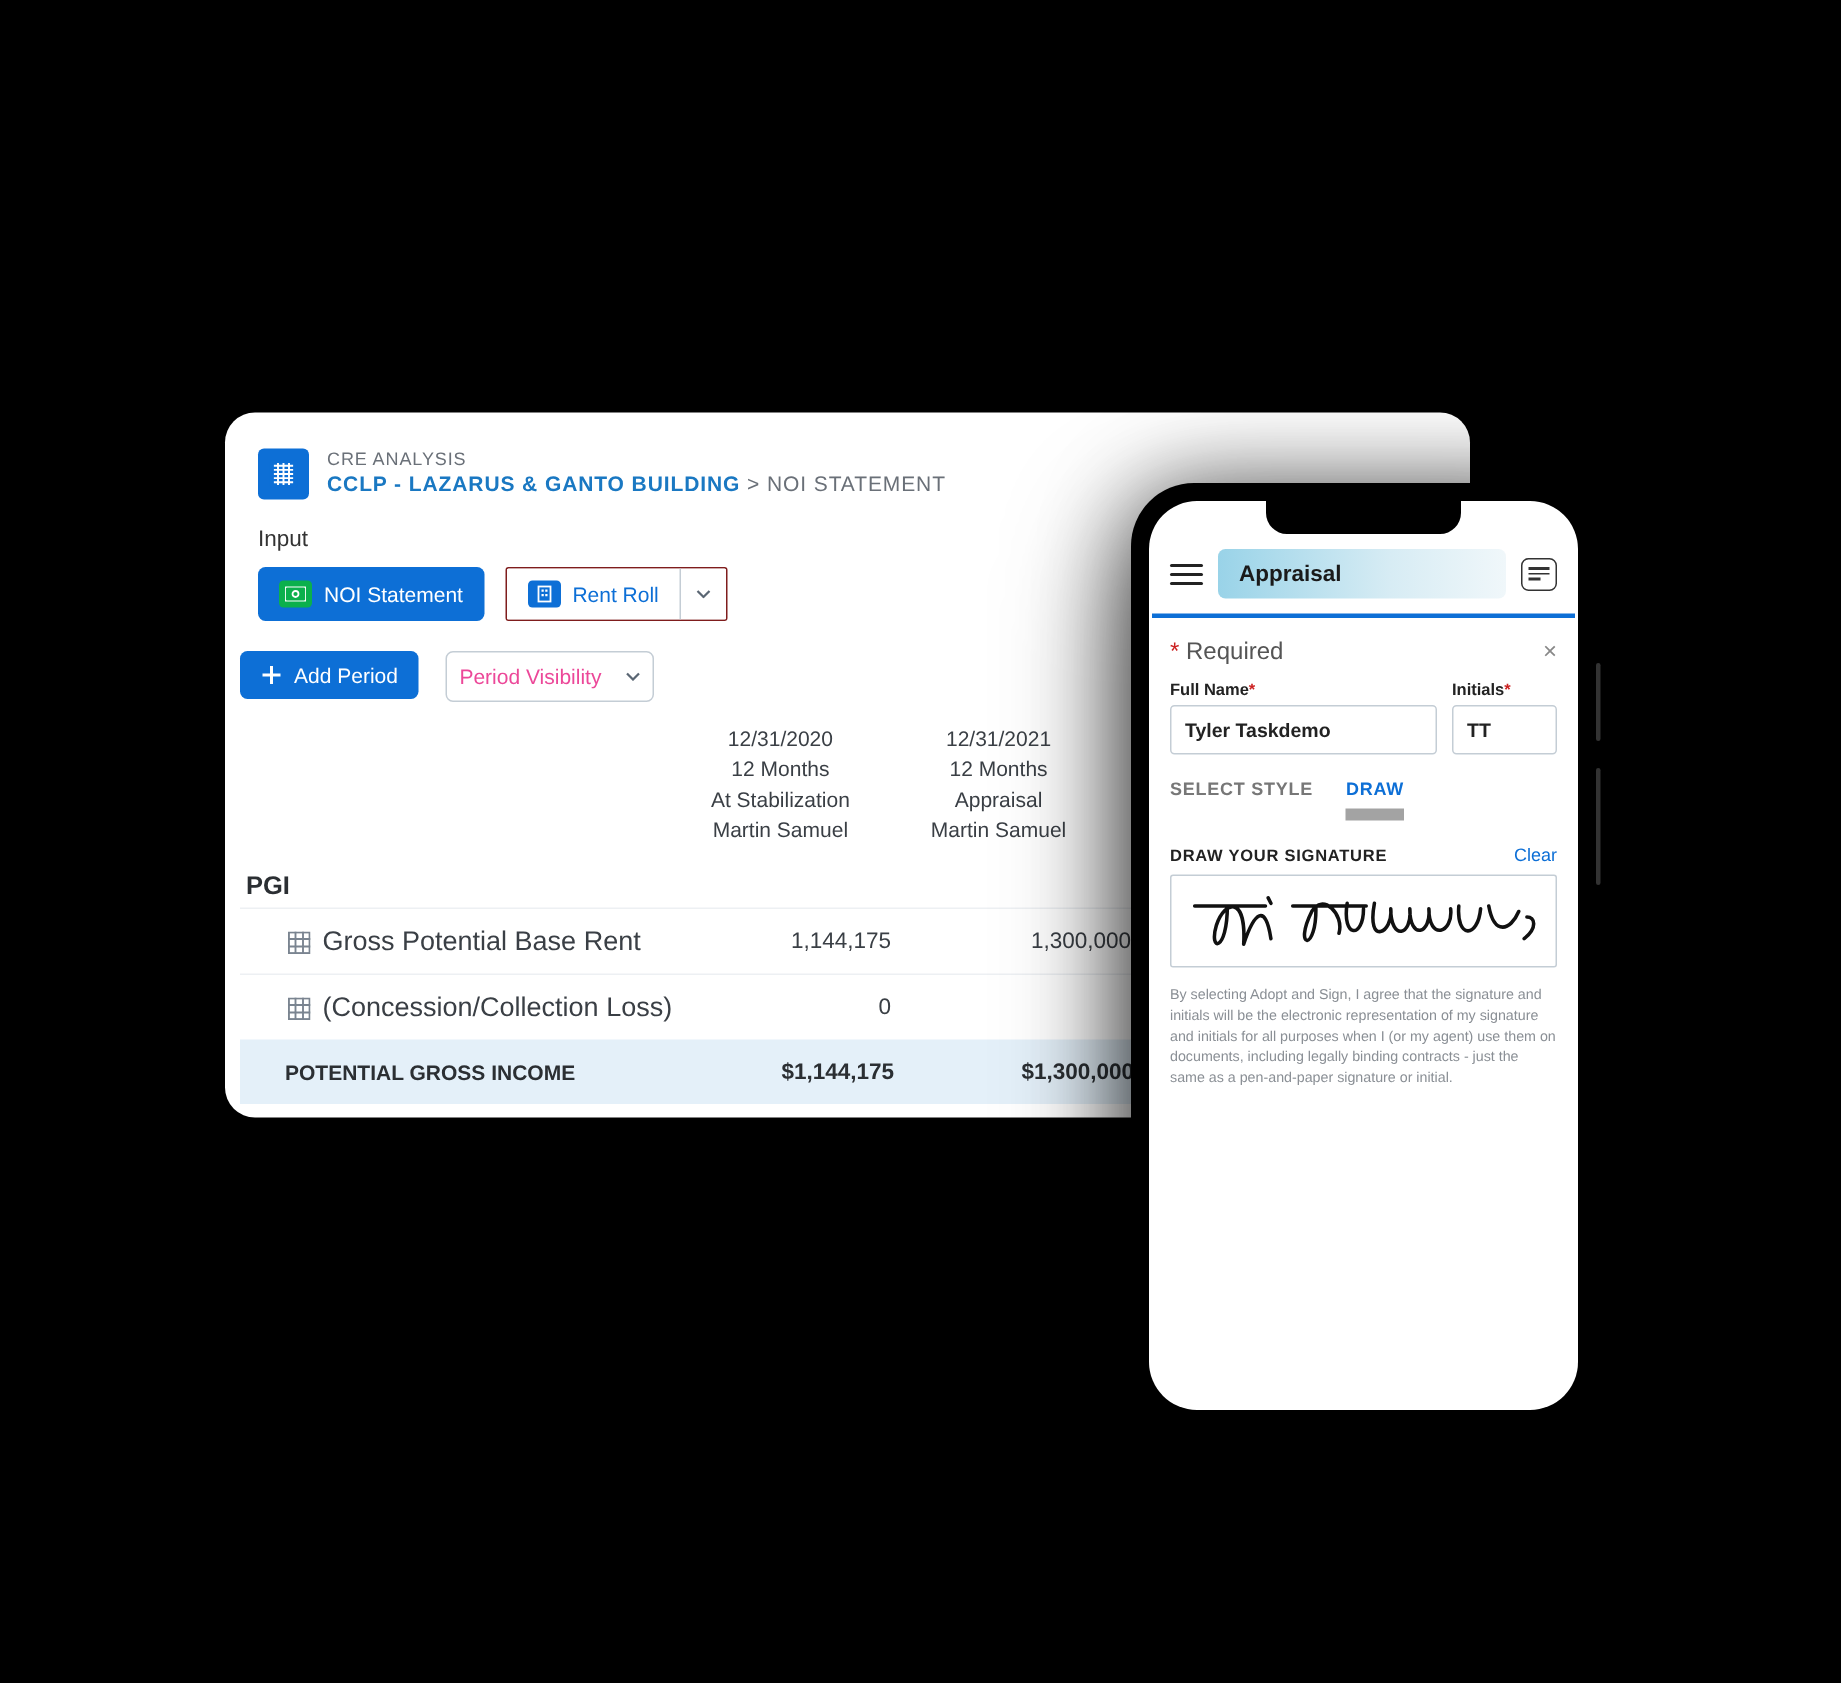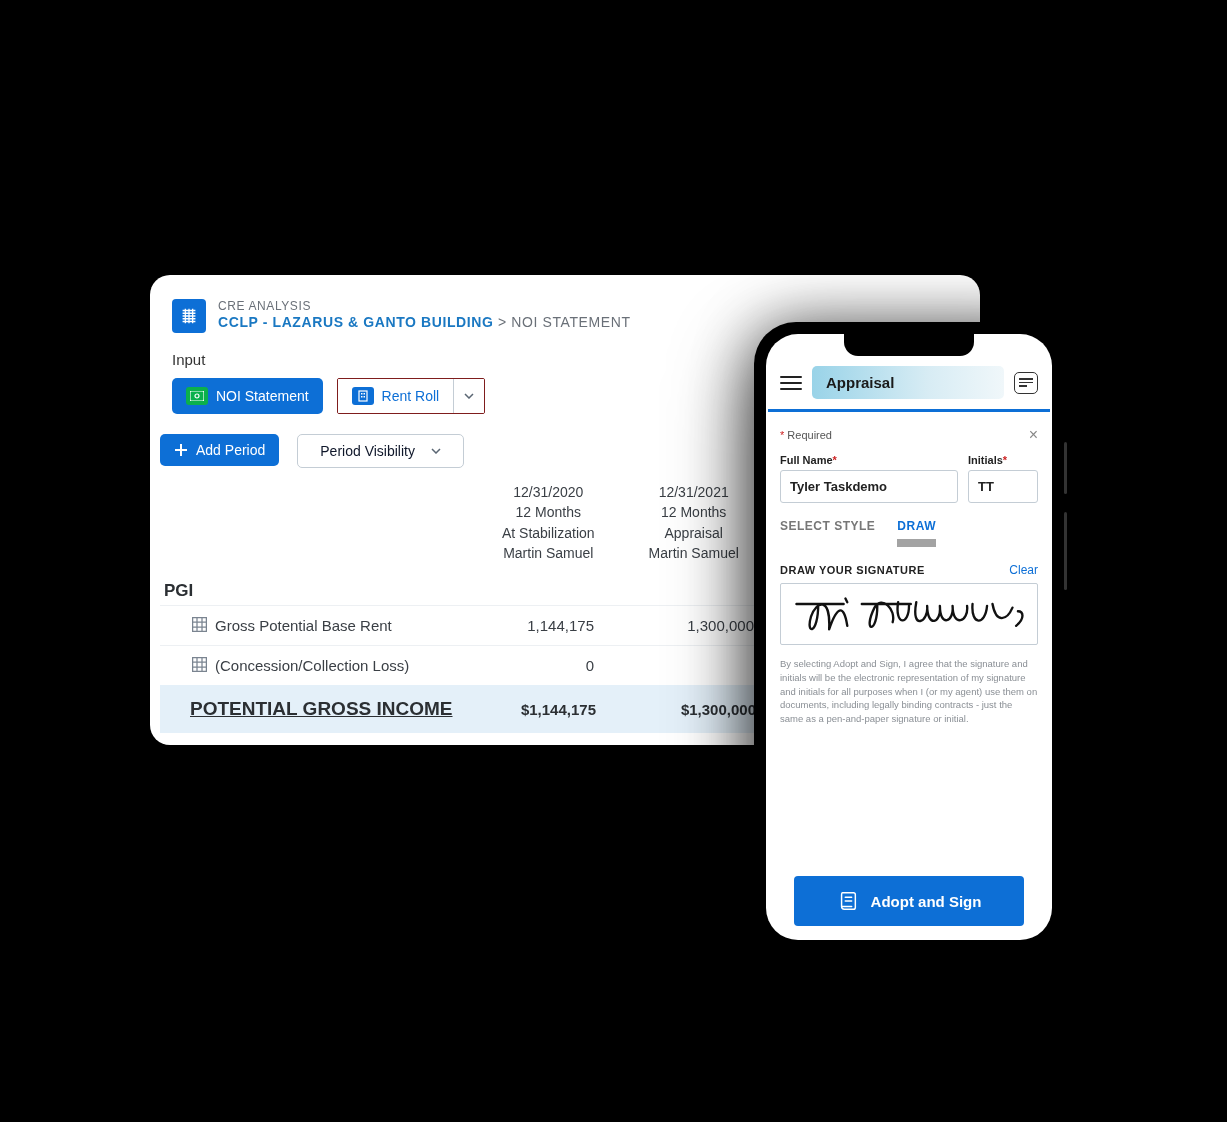--- a/index.html
+++ b/index.html
@@ -63,39 +63,39 @@
   }
   .rr-icon {
     width:22px; height:18px; background:#0d6fd6; border-radius:3px;
     display:flex; align-items:center; justify-content:center;
   }
   
   .period-row { display:flex; align-items:flex-start; gap:18px; margin-bottom:18px; }
   .period-vis {
     display:inline-flex; align-items:center; gap:16px;
     border:1px solid #c4cdd5; border-radius:5px;
-    padding:8px 22px; color:#0f172a; font-size:14px; cursor:pointer; background:#fff;
+    padding:8px 8px; color:#ec4899; font-size:14px; cursor:pointer; background:#fff;
   }
   .period-cols { display:flex; gap:54px; margin-left:20px;margin-top:48px; }
   .period-col { text-align:center; font-size:14px; color:#3a3f45; line-height:1.45; }
   
   .pgi-label { font-size:17px; font-weight:700; color:#2b2f33; margin:8px 0 4px 0; padding-left:4px;}
   
   .data-row { display:flex; align-items:center; padding:11px 6px; border-top:1px solid #edf0f3; }
-  .data-row .cell-label { flex:0 0 290px; display:flex; align-items:flex-start; gap:8px; color:#3a3f45; font-size:15px; }
+  .data-row .cell-label { flex:0 0 290px; display:flex; align-items:center; gap:8px; color:#3a3f45; font-size:18px; }
   .mini-grid {
     width:15px; height:15px; display:inline-block; color:#7a8490;
   }
   .data-row .cell-val { flex:0 0 160px; text-align:right; font-size:15px; color:#3a3f45; padding-right:22px;}
   
   .total-row {
     display:flex; align-items:center; padding:13px 8px;
     background:#e4f0f9; font-weight:700; color:#2b2f33;
   }
-  .total-row .cell-label { flex:0 0 290px; font-size:19px; padding-left:22px;text-decoration:underline;}
+  .total-row .cell-label { flex:0 0 290px; font-size:14px; padding-left:22px;}
   .total-row .cell-val { flex:0 0 160px; text-align:right; font-size:15px; padding-right:22px;}
   
   
   .phone {
     position: absolute;
     left: 754px;
     top: 322px;
     width: 310px;
     height: 630px;
     background:#000;
@@ -127,21 +127,21 @@
   }
   .chat-icon {
     width:24px; height:22px; border:1.5px solid #333; border-radius:5px;
     display:flex; flex-direction:column; justify-content:center; gap:2px; padding:3px 4px; cursor:pointer;
   }
   .chat-icon span { height:1.5px; background:#333; }
   .blue-bar { height:3px; background:#0d6fd6; margin:0 2px; }
   
   .phone-body { padding:14px 14px 0 14px; flex:1; display:flex; flex-direction:column; }
   .req-row { display:flex; justify-content:space-between; align-items:center; margin-bottom:10px; }
-  .req-label { font-size:11px; color:#555; }
+  .req-label { font-size:16px; color:#555; }
   .req-label .ast { color:#c22; }
   .close-x { font-size:16px; color:#888; cursor:pointer; }
   
   .field-row { display:flex; gap:10px; margin-bottom:16px; }
   .field { display:flex; flex-direction:column; gap:4px; }
   .field.fullname { flex:1; }
   .field.initials { width:70px; }
   .field label { font-size:11px; font-weight:700; color:#222; }
   .field label .ast { color:#c22; }
   .field input {
@@ -373,25 +373,15 @@
       </div>
       <div class="sig-box">
         <svg viewBox="0 0 260 54">
           <path d="M6 16 L58 16 M30 16 C30 50 16 50 22 30 C28 12 44 8 42 44 C50 20 58 14 62 40 M60 10 L62 14
                    M78 16 L132 16 M95 16 C96 50 78 48 92 20 C100 6 116 22 112 36 M118 14 C114 40 130 40 130 18 M138 14 C132 46 152 36 150 18 C150 42 166 38 164 18 C164 42 180 36 178 18 C178 42 196 36 194 18 M200 16 C198 40 214 40 216 18 M222 16 C226 38 238 34 244 20 M250 24 C256 24 258 32 248 40" stroke="#111" stroke-width="2.6" fill="none" stroke-linecap="round" stroke-linejoin="round"></path>
         </svg>
       </div>
 
       <div class="legal">By selecting Adopt and Sign, I agree that the signature and initials will be the electronic representation of my signature and initials for all purposes when I (or my agent) use them on documents, including legally binding contracts - just the same as a pen-and-paper signature or initial.</div>
 
-      <div class="adopt-wrap">
-        <button class="adopt-btn">
-          <span class="scroll-icon">
-            <svg width="22" height="22" viewBox="0 0 24 24">
-                <path d="M6 3 H18 C19 3 20 4 20 5 V19 C20 20 19 21 18 21 H8 C6 21 5 20 5 18 V6 C5 4 5 3 6 3 Z M5 18 H16 M9 8 H16 M9 12 H16" fill="none" stroke="#fff" stroke-width="1.6" stroke-linecap="round"></path>
-              </svg>
-          </span>
-          <span>Adopt and Sign</span>
-        </button>
-      </div>
     </div>
   </div>
 </div>
 
 </body></html>

